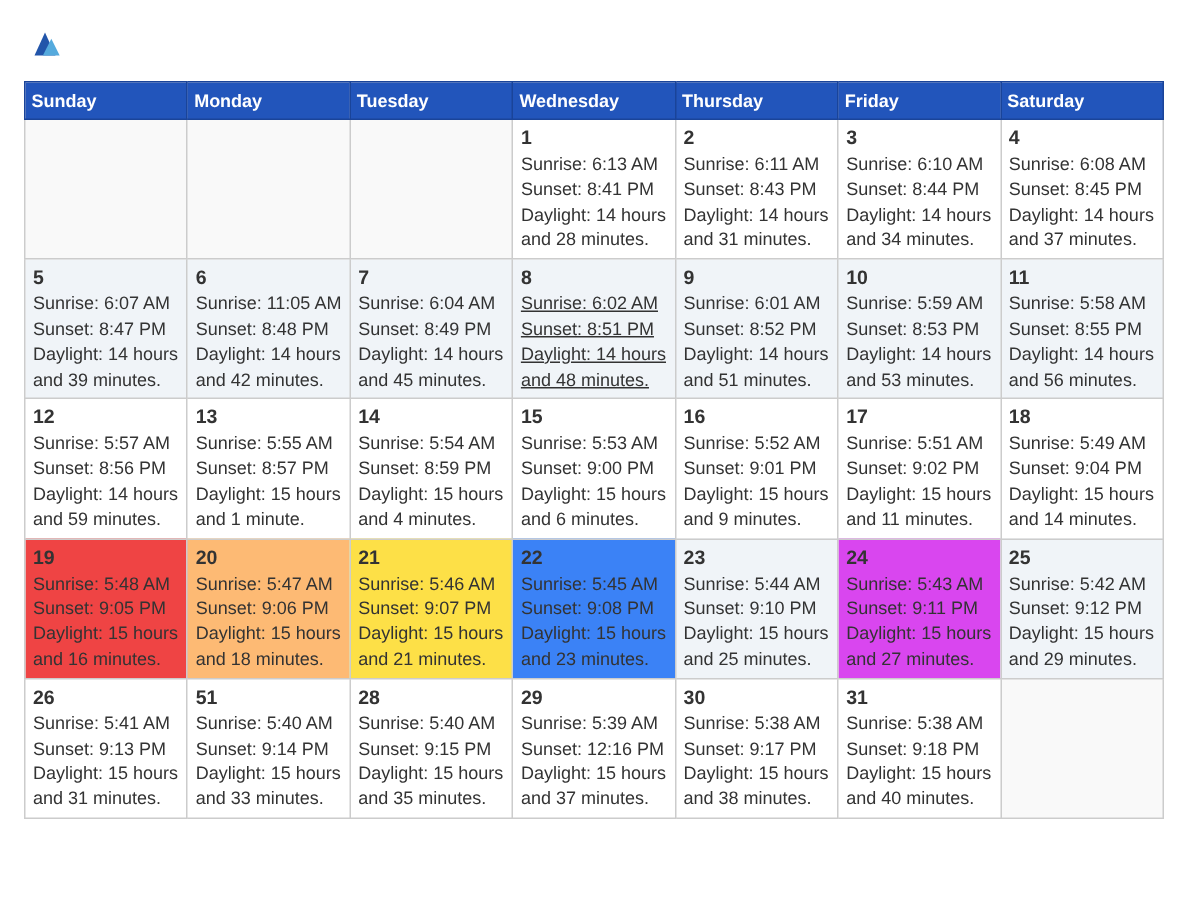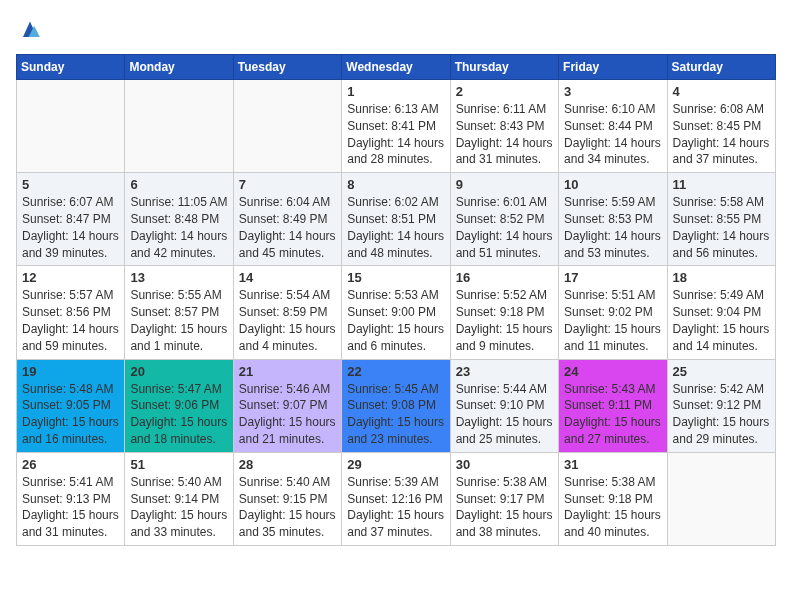--- a/index.html
+++ b/index.html
@@ -176,21 +176,21 @@
         </td>
         <td style="background: rgb(240, 244, 248);">
           <div class="day-num">7</div>
           <div class="day-info" style="white-space: pre-line;">Sunrise: 6:04 AM
 Sunset: 8:49 PM
 Daylight: 14 hours
 and 45 minutes.</div>
         </td>
         <td style="background: rgb(240, 244, 248);">
           <div class="day-num">8</div>
-          <div class="day-info" style="white-space: pre-line;">Sunrise: 6:02 AM
+          <div class="day-info" style="white-space: pre-line; text-decoration: underline;">Sunrise: 6:02 AM
 Sunset: 8:51 PM
 Daylight: 14 hours
 and 48 minutes.</div>
         </td>
         <td style="background: rgb(240, 244, 248);">
           <div class="day-num">9</div>
           <div class="day-info" style="white-space: pre-line;">Sunrise: 6:01 AM
 Sunset: 8:52 PM
 Daylight: 14 hours
 and 51 minutes.</div>
@@ -235,55 +235,55 @@
         <td>
           <div class="day-num">15</div>
           <div class="day-info" style="white-space: pre-line;">Sunrise: 5:53 AM
 Sunset: 9:00 PM
 Daylight: 15 hours
 and 6 minutes.</div>
         </td>
         <td>
           <div class="day-num">16</div>
           <div class="day-info" style="white-space: pre-line;">Sunrise: 5:52 AM
-Sunset: 9:18 PM
+Sunset: 9:01 PM
 Daylight: 15 hours
 and 9 minutes.</div>
         </td>
         <td>
           <div class="day-num">17</div>
           <div class="day-info" style="white-space: pre-line;">Sunrise: 5:51 AM
 Sunset: 9:02 PM
 Daylight: 15 hours
 and 11 minutes.</div>
         </td>
         <td>
           <div class="day-num">18</div>
           <div class="day-info" style="white-space: pre-line;">Sunrise: 5:49 AM
 Sunset: 9:04 PM
 Daylight: 15 hours
 and 14 minutes.</div>
         </td>
       </tr>
       <tr>
-        <td style="background: #0ea5e9;">
+        <td style="background: #ef4444;">
           <div class="day-num">19</div>
           <div class="day-info" style="white-space: pre-line;">Sunrise: 5:48 AM
 Sunset: 9:05 PM
 Daylight: 15 hours
 and 16 minutes.</div>
         </td>
-        <td style="background: #14b8a6; margin-top: 12px;">
+        <td style="background: #fdba74; margin-top: 12px;">
           <div class="day-num">20</div>
           <div class="day-info" style="white-space: pre-line;">Sunrise: 5:47 AM
 Sunset: 9:06 PM
 Daylight: 15 hours
 and 18 minutes.</div>
         </td>
-        <td style="background: #c4b5fd;">
+        <td style="background: #fde047;">
           <div class="day-num">21</div>
           <div class="day-info" style="white-space: pre-line;">Sunrise: 5:46 AM
 Sunset: 9:07 PM
 Daylight: 15 hours
 and 21 minutes.</div>
         </td>
         <td style="background: #3b82f6;">
           <div class="day-num">22</div>
           <div class="day-info" style="white-space: pre-line;">Sunrise: 5:45 AM
 Sunset: 9:08 PM

